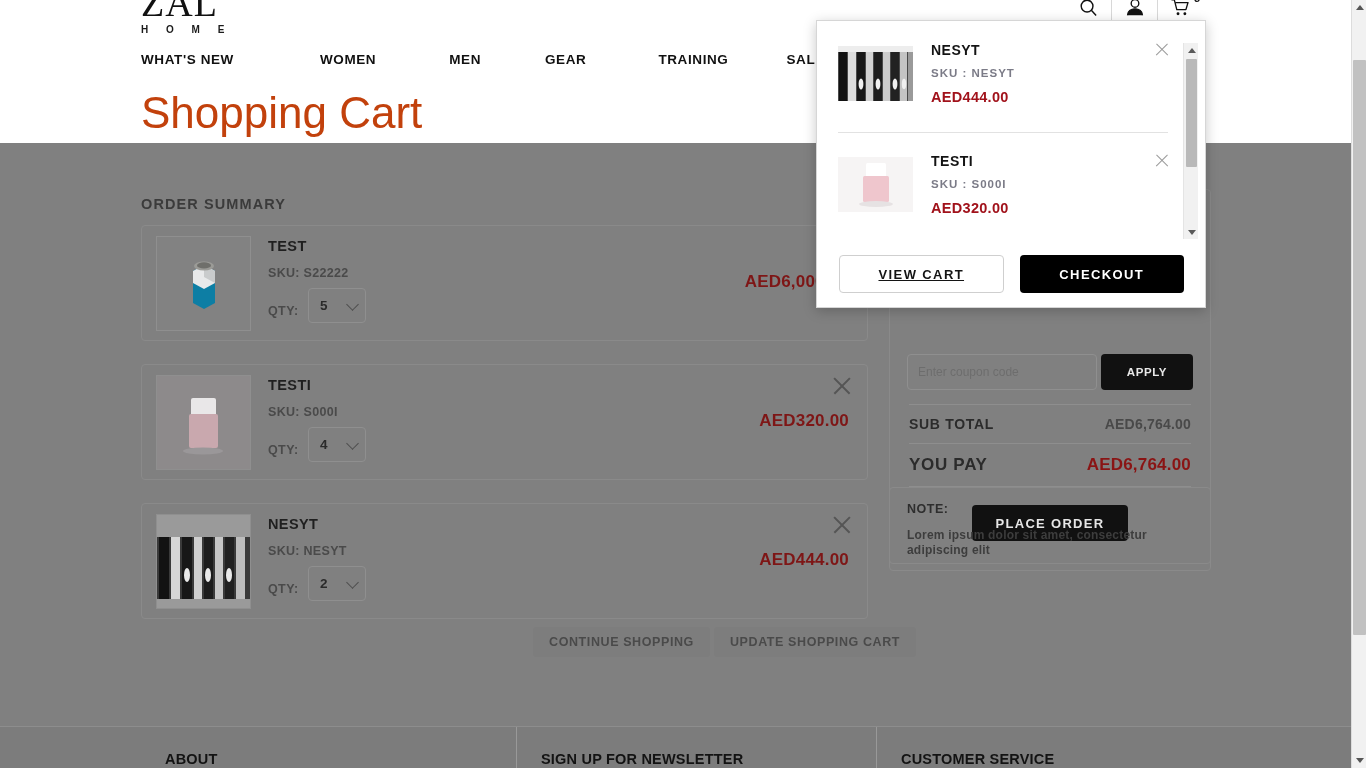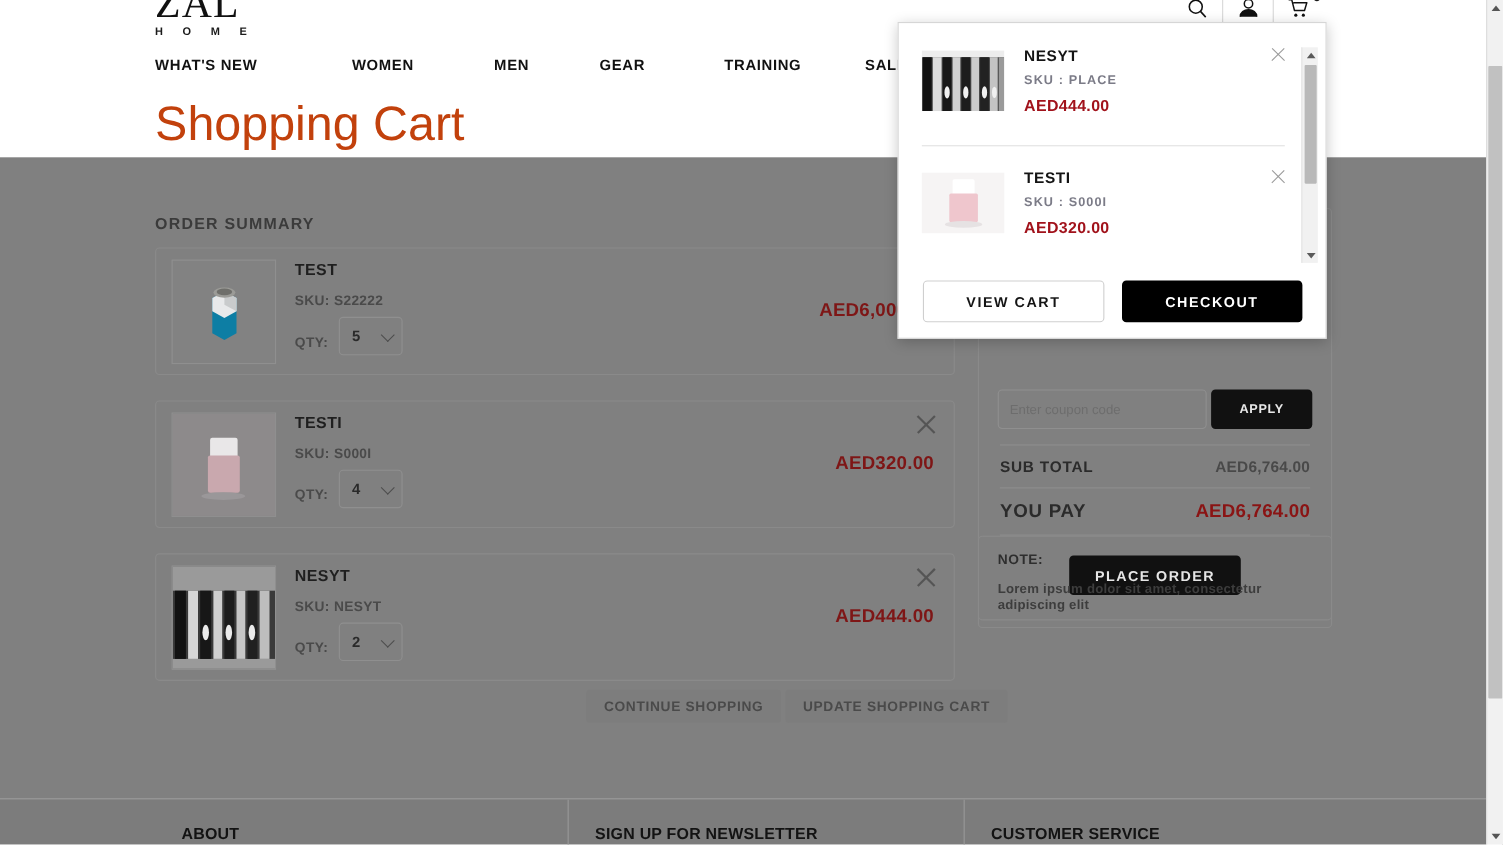--- a/index.html
+++ b/index.html
@@ -403,20 +403,21 @@
   }
   .btn-viewcart {
     width: 168px; height: 38px;
     background: #ffffff;
     border: 1px solid #cfcfcf;
     border-radius: 4px;
     font-size: 13px; font-weight: 700; letter-spacing: 1.4px;
     color: #141414;
     font-family: "Liberation Sans", sans-serif;
     cursor: pointer;
+    text-decoration: underline;
   }
   .btn-checkout {
     width: 168px; height: 38px;
     background: #000000; color: #ffffff;
     border: none; border-radius: 4px;
     font-size: 13px; font-weight: 700; letter-spacing: 1.4px;
     font-family: "Liberation Sans", sans-serif;
     cursor: pointer;
   }
 
@@ -636,21 +637,21 @@
             <rect x="62" y="6" width="7" height="49" fill="#c4c4c4"></rect>
             <rect x="70" y="6" width="5" height="49" fill="#9a9a9a"></rect>
             <ellipse cx="23" cy="38" rx="2.4" ry="5.6" fill="#f0f0f0"></ellipse>
             <ellipse cx="40" cy="38" rx="2.4" ry="5.6" fill="#f0f0f0"></ellipse>
             <ellipse cx="57" cy="38" rx="2.4" ry="5.6" fill="#f0f0f0"></ellipse>
             <ellipse cx="66" cy="38" rx="2.2" ry="5.2" fill="#f0f0f0"></ellipse>
           </svg>
         </div>
         <div class="mc-info">
           <div class="mc-name">NESYT</div>
-          <div class="mc-sku">SKU : PLACE</div>
+          <div class="mc-sku">SKU : NESYT</div>
           <div class="mc-price">AED444.00</div>
         </div>
         <div class="mc-x"></div>
         <div class="mc-sep"></div>
       </div>
 
       <div class="mc-item">
         <div class="mc-thumb">
           <svg width="75" height="55" viewBox="0 0 75 55">
             <rect width="75" height="55" fill="#f6f4f4"></rect>

